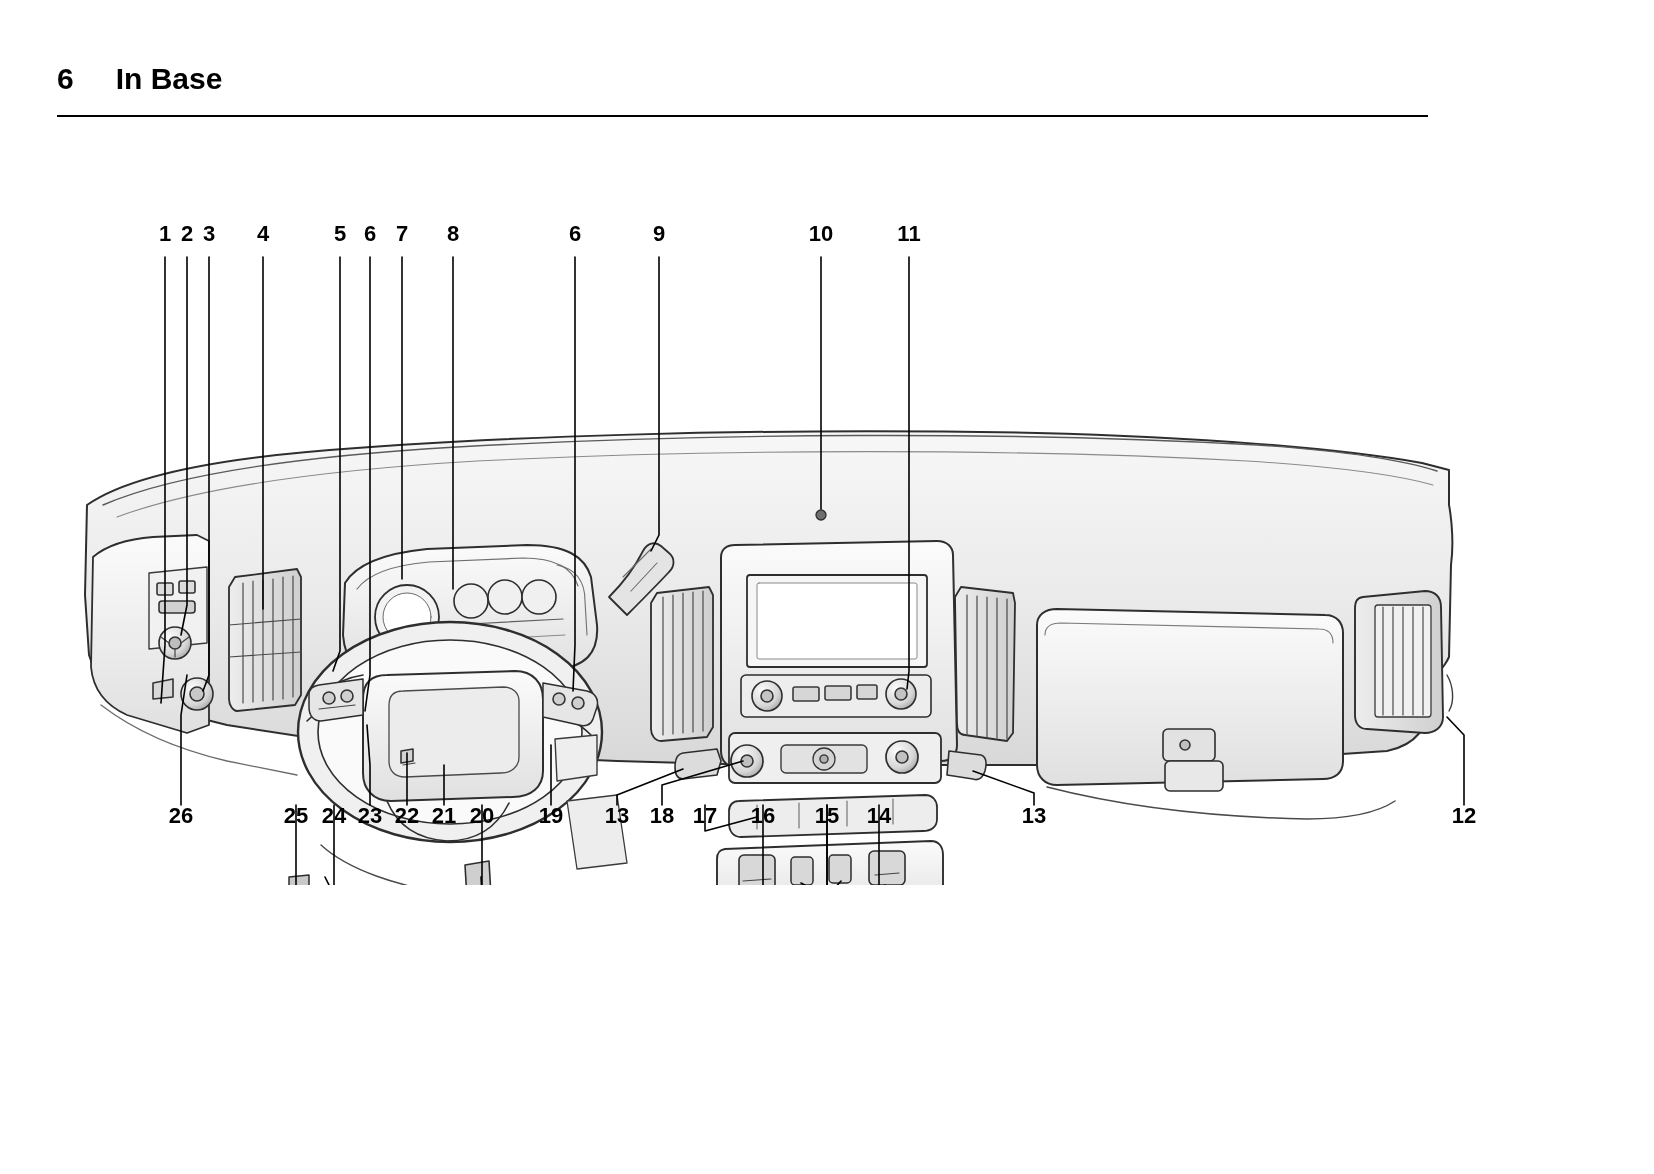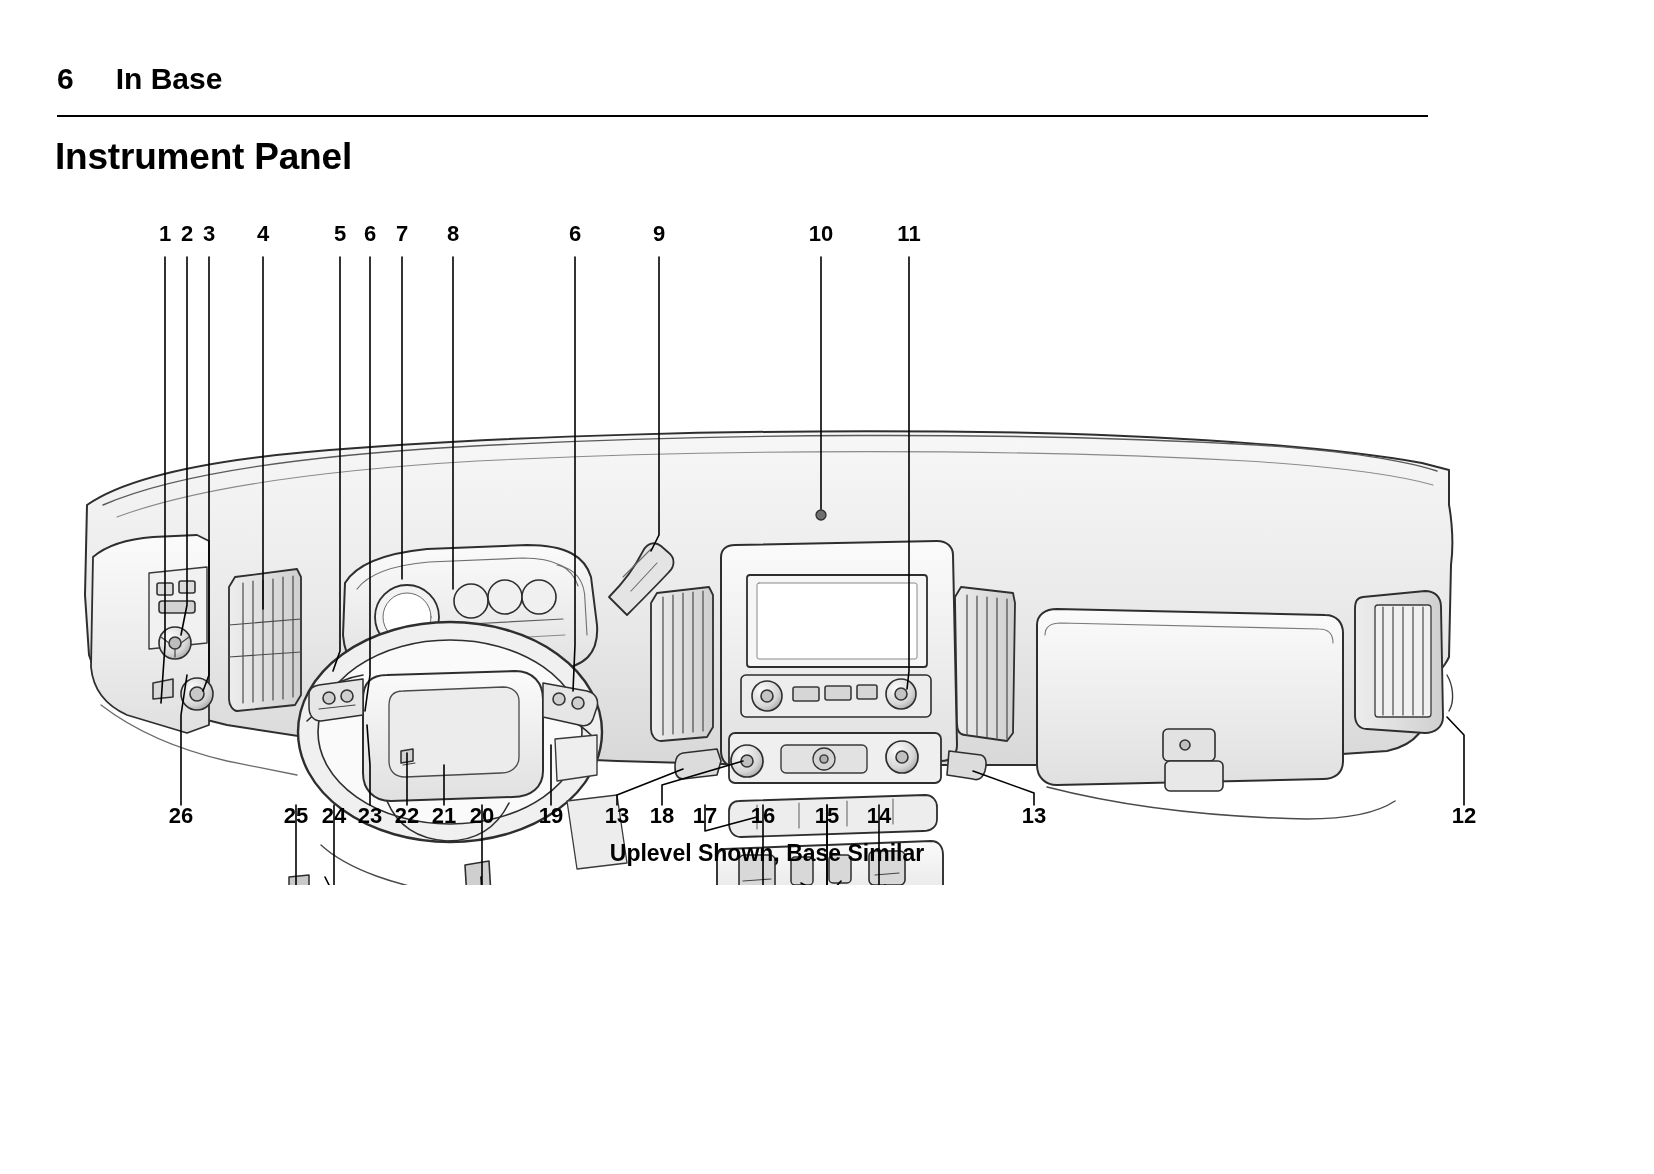--- a/index.html
+++ b/index.html
@@ -86,21 +86,20 @@
 <body>
 
 <div class="page">
 
   <div class="page-header">
     <div class="page-number">6</div>
     <div class="header-title">In Base</div>
   </div>
   <div class="header-rule"></div>
 
-  <div class="section-title">Instrument Panel</div>
 
   <div class="figure">
     <svg width="1420" height="680" viewBox="0 0 1420 680" xmlns="http://www.w3.org/2000/svg">
       <defs>
         <linearGradient id="dashGrad" x1="0" y1="0" x2="0" y2="1">
           <stop offset="0%" stop-color="#f7f7f7"></stop>
           <stop offset="55%" stop-color="#e9e9e9"></stop>
           <stop offset="100%" stop-color="#d8d8d8"></stop>
         </linearGradient>
         <linearGradient id="panelGrad" x1="0" y1="0" x2="0" y2="1">
@@ -367,15 +366,14 @@
           <text x="648" y="618">17</text>
           <text x="706" y="618">16</text>
           <text x="770" y="618">15</text>
           <text x="822" y="618">14</text>
           <text x="977" y="618">13</text>
           <text x="1407" y="618">12</text>
         </g>
     </svg>
   </div>
 
-  <div class="caption">Uplevel Shown, Base Similar</div>
 
 </div>
 
 </body></html>

